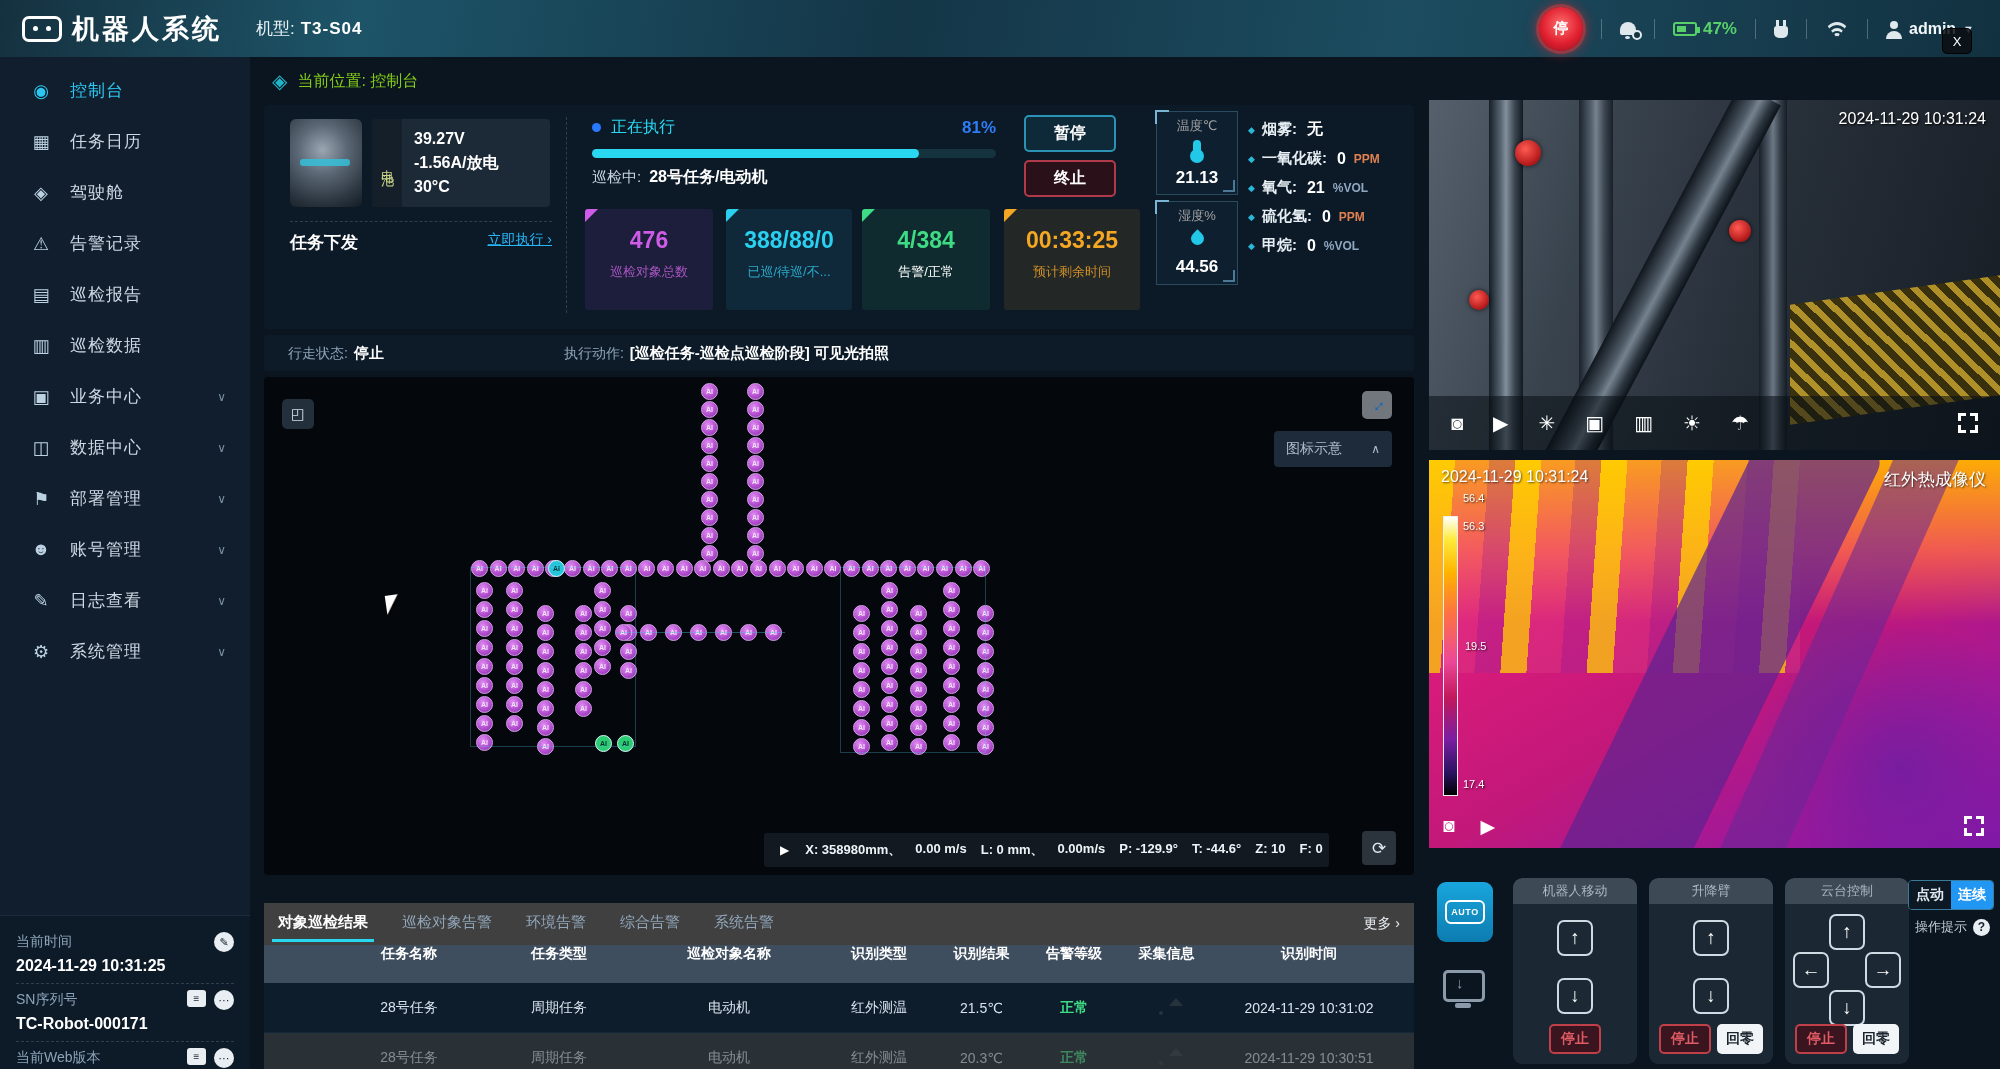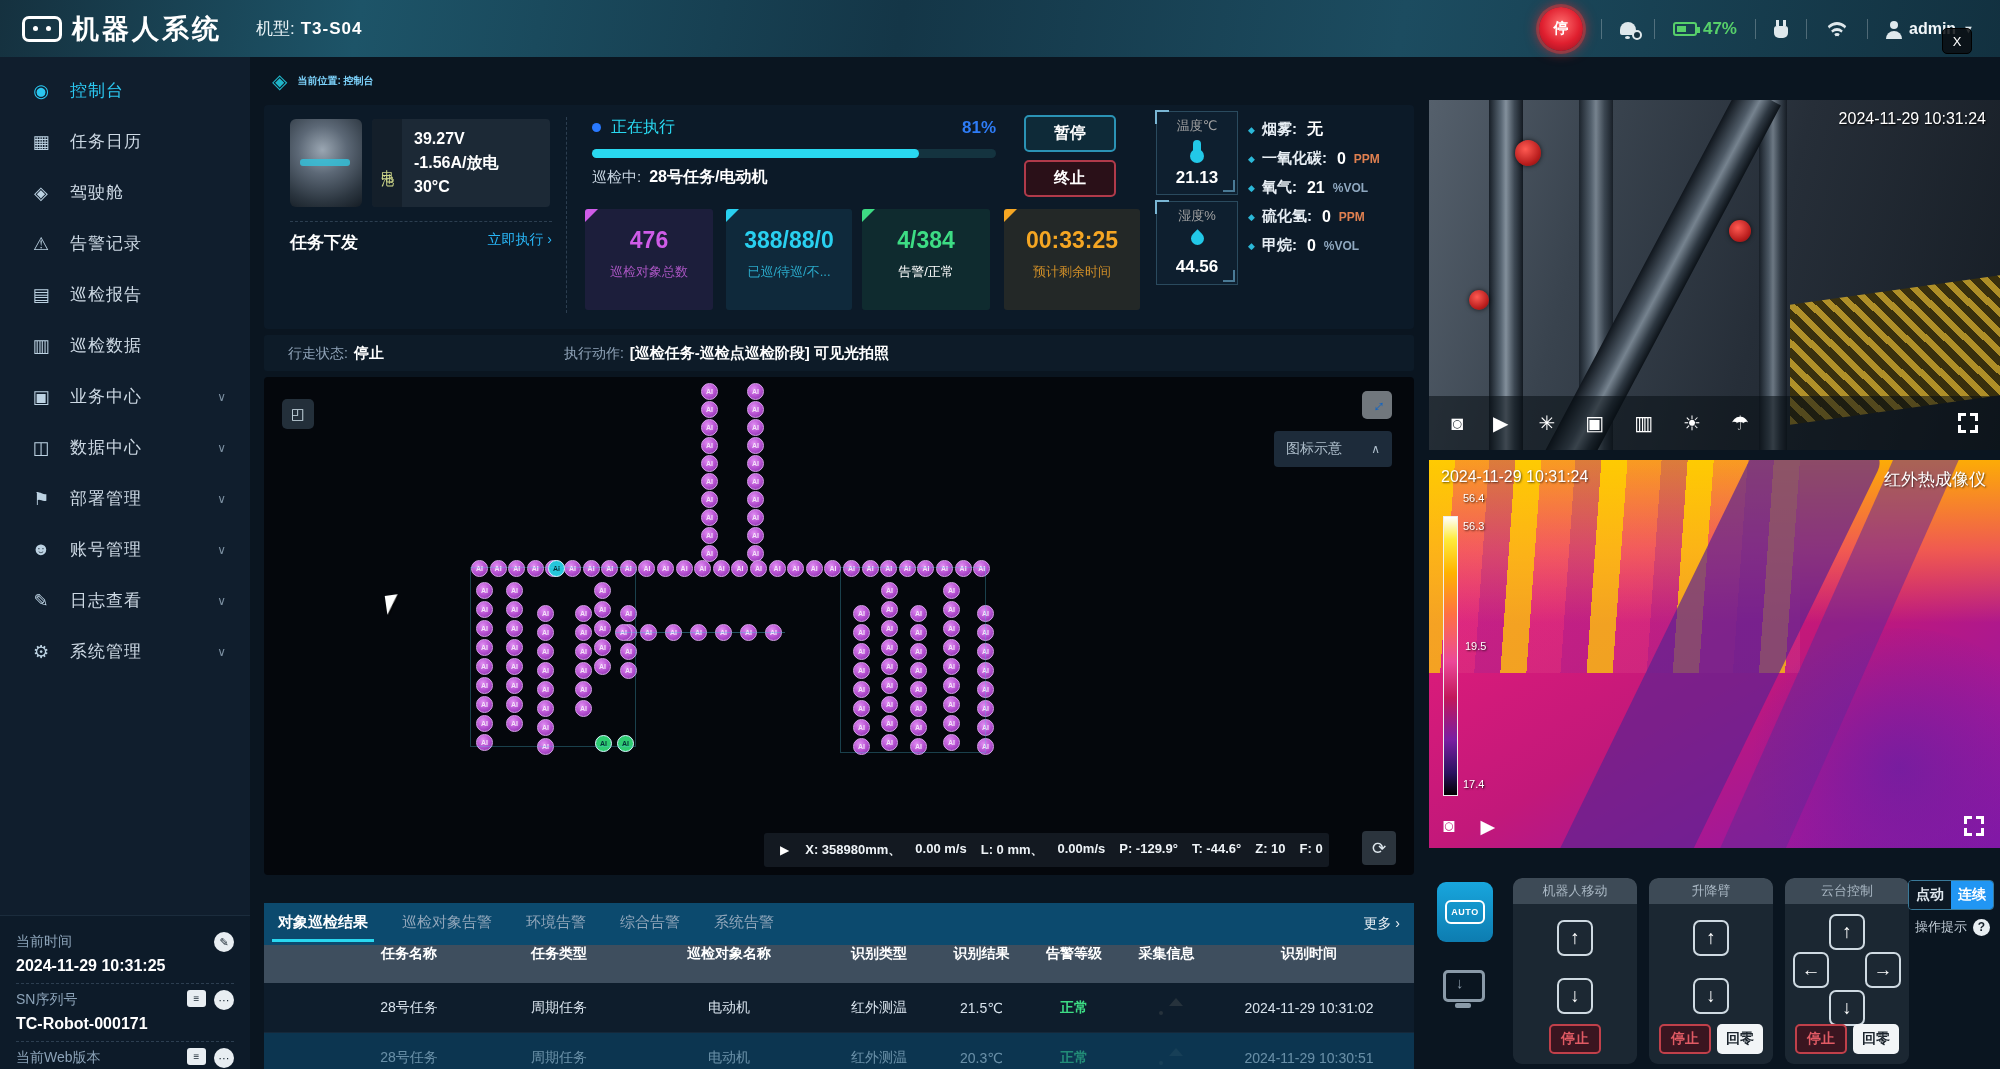--- a/index.html
+++ b/index.html
@@ -59,34 +59,34 @@
   .fi-value { color:#fff; font-size:16px; font-weight:bold; margin:5px 0 8px; }
   .fi-icons { margin-left:auto; display:flex; gap:8px; }
   .circle-ico { width:20px; height:20px; border-radius:50%; background:#e8eef2; color:#16242f; font-size:11px; display:flex; align-items:center; justify-content:center; }
   .sq-ico { width:19px; height:17px; border-radius:3px; background:#e8eef2; color:#16242f; font-size:10px; display:flex; align-items:center; justify-content:center; }
   .fi-div { border-top:1px dashed #2c3e50; margin:6px 0; }
 
   
   .main { position:absolute; left:250px; top:57px; width:1170px; height:1012px; background:#0a1520; }
   .breadcrumb { position:absolute; left:22px; top:12px; display:flex; align-items:center; gap:10px; }
   .cube-ico { color:#1fb6c9; font-size:20px; }
-  .bc-text { color:#7dd3fc; font-size:10px; font-weight:bold; }
+  .bc-text { color:#84cc16; font-size:16px; font-weight:normal; }
 
   .status-panel { position:absolute; left:14px; top:48px; width:1150px; height:224px; background:#0c1a28; border-radius:4px; }
   .robot-img { position:absolute; left:26px; top:14px; width:72px; height:88px; border-radius:6px;
     background:radial-gradient(circle at 45% 35%,#9aa6b2 0%,#5c6876 35%,#2c3640 75%,#141c24 100%); }
   .robot-img::after { content:""; position:absolute; left:10px; top:40px; width:50px; height:7px; background:#35c0d8; border-radius:3px; opacity:.85; }
   .battery-box { position:absolute; left:108px; top:14px; width:178px; height:88px; background:#1c2936; border-radius:4px; display:flex; }
   .battery-label { width:30px; background:#141f2a; color:#cdd68a; font-size:13px; display:flex; align-items:center; justify-content:center;
     writing-mode:vertical-lr; letter-spacing:4px; border-radius:4px 0 0 4px; }
   .battery-vals { padding:8px 0 0 12px; color:#fff; font-size:16px; font-weight:bold; line-height:24px; }
   .h-div { position:absolute; left:26px; top:116px; width:262px; border-top:1px dashed #2c3e50; }
   .task-send-row { position:absolute; left:26px; top:126px; width:262px; display:flex; }
   .task-send { color:#fff; font-size:17px; font-weight:bold; }
-  .exec-now { margin-left:auto; color:#29b6f6; font-size:14px; }
+  .exec-now { margin-left:auto; color:#29b6f6; font-size:14px;text-decoration:underline; }
   .search-box { position:absolute; left:26px; top:156px; width:262px; height:38px; background:#0a141e; border:1px solid #243748; border-radius:4px;
     display:flex; align-items:center; padding-left:12px; gap:9px; }
   .mag { width:10px; height:10px; border:2px solid #5a7086; border-radius:50%; position:relative; }
   .mag::after { content:""; position:absolute; left:9px; top:9px; width:5px; height:2px; background:#5a7086; transform:rotate(45deg); }
   .search-ph { color:#5a7086; font-size:14px; }
   .v-div { position:absolute; left:302px; top:12px; height:196px; border-left:1px dashed #2c3e50; }
 
   .exec-row1 { position:absolute; left:328px; top:12px; width:404px; display:flex; align-items:center; }
   .exec-dot { width:9px; height:9px; border-radius:50%; background:#2979ff; margin-right:10px; }
   .exec-status { color:#29d8f0; font-size:16px; }
@@ -145,21 +145,21 @@
   .map-statusbar { position:absolute; left:500px; top:456px; width:565px; height:34px; background:rgba(22,28,36,.88); border-radius:3px;
     display:flex; align-items:center; gap:16px; padding:0 16px; }
   .msb-play { color:#fff; font-size:12px; }
   .msb-seg { color:#eef3f7; font-size:13px; font-weight:bold; white-space:nowrap; }
   .map-reset-btn { position:absolute; right:18px; top:454px; width:34px; height:34px; background:#2b343d; border-radius:4px;
     color:#dfe8ee; font-size:17px; display:flex; align-items:center; justify-content:center; }
   .pointer { position:absolute; width:0; height:0; border-left:13px solid #fff; border-bottom:19px solid transparent;
     filter:drop-shadow(1px 1px 1px #000); transform:rotate(-8deg); z-index:40; }
 
   
-  .table-panel { position:absolute; left:14px; top:846px; width:1150px; height:166px; background:#0c4a6e; overflow:hidden; }
+  .table-panel { position:absolute; left:14px; top:846px; width:1150px; height:166px; background:#404040; overflow:hidden; }
   .tabs { display:flex; align-items:center; height:42px; padding:0 14px; gap:34px; }
   .tab { font-size:15px; color:#91a6ba; position:relative; padding-bottom:4px; }
   .tab.active { color:#fff; font-weight:bold; }
   .tab.active::after { content:""; position:absolute; left:-6px; right:-6px; bottom:-6px; height:3px; background:#29d8f0; }
   .more-link { margin-left:auto; color:#e9eff4; font-size:14px; }
   .thead { display:flex; height:38px; background:#3e4e5e; align-items:flex-start; }
   .th { color:#fff; font-size:14px; font-weight:bold; text-align:center; }
   .trow { display:flex; height:50px; align-items:center; background:#0e1d2c; border-bottom:1px solid #15283a; }
   .trow.faded { opacity:.45; }
   .td { color:#d7e2ec; font-size:14px; text-align:center; }

